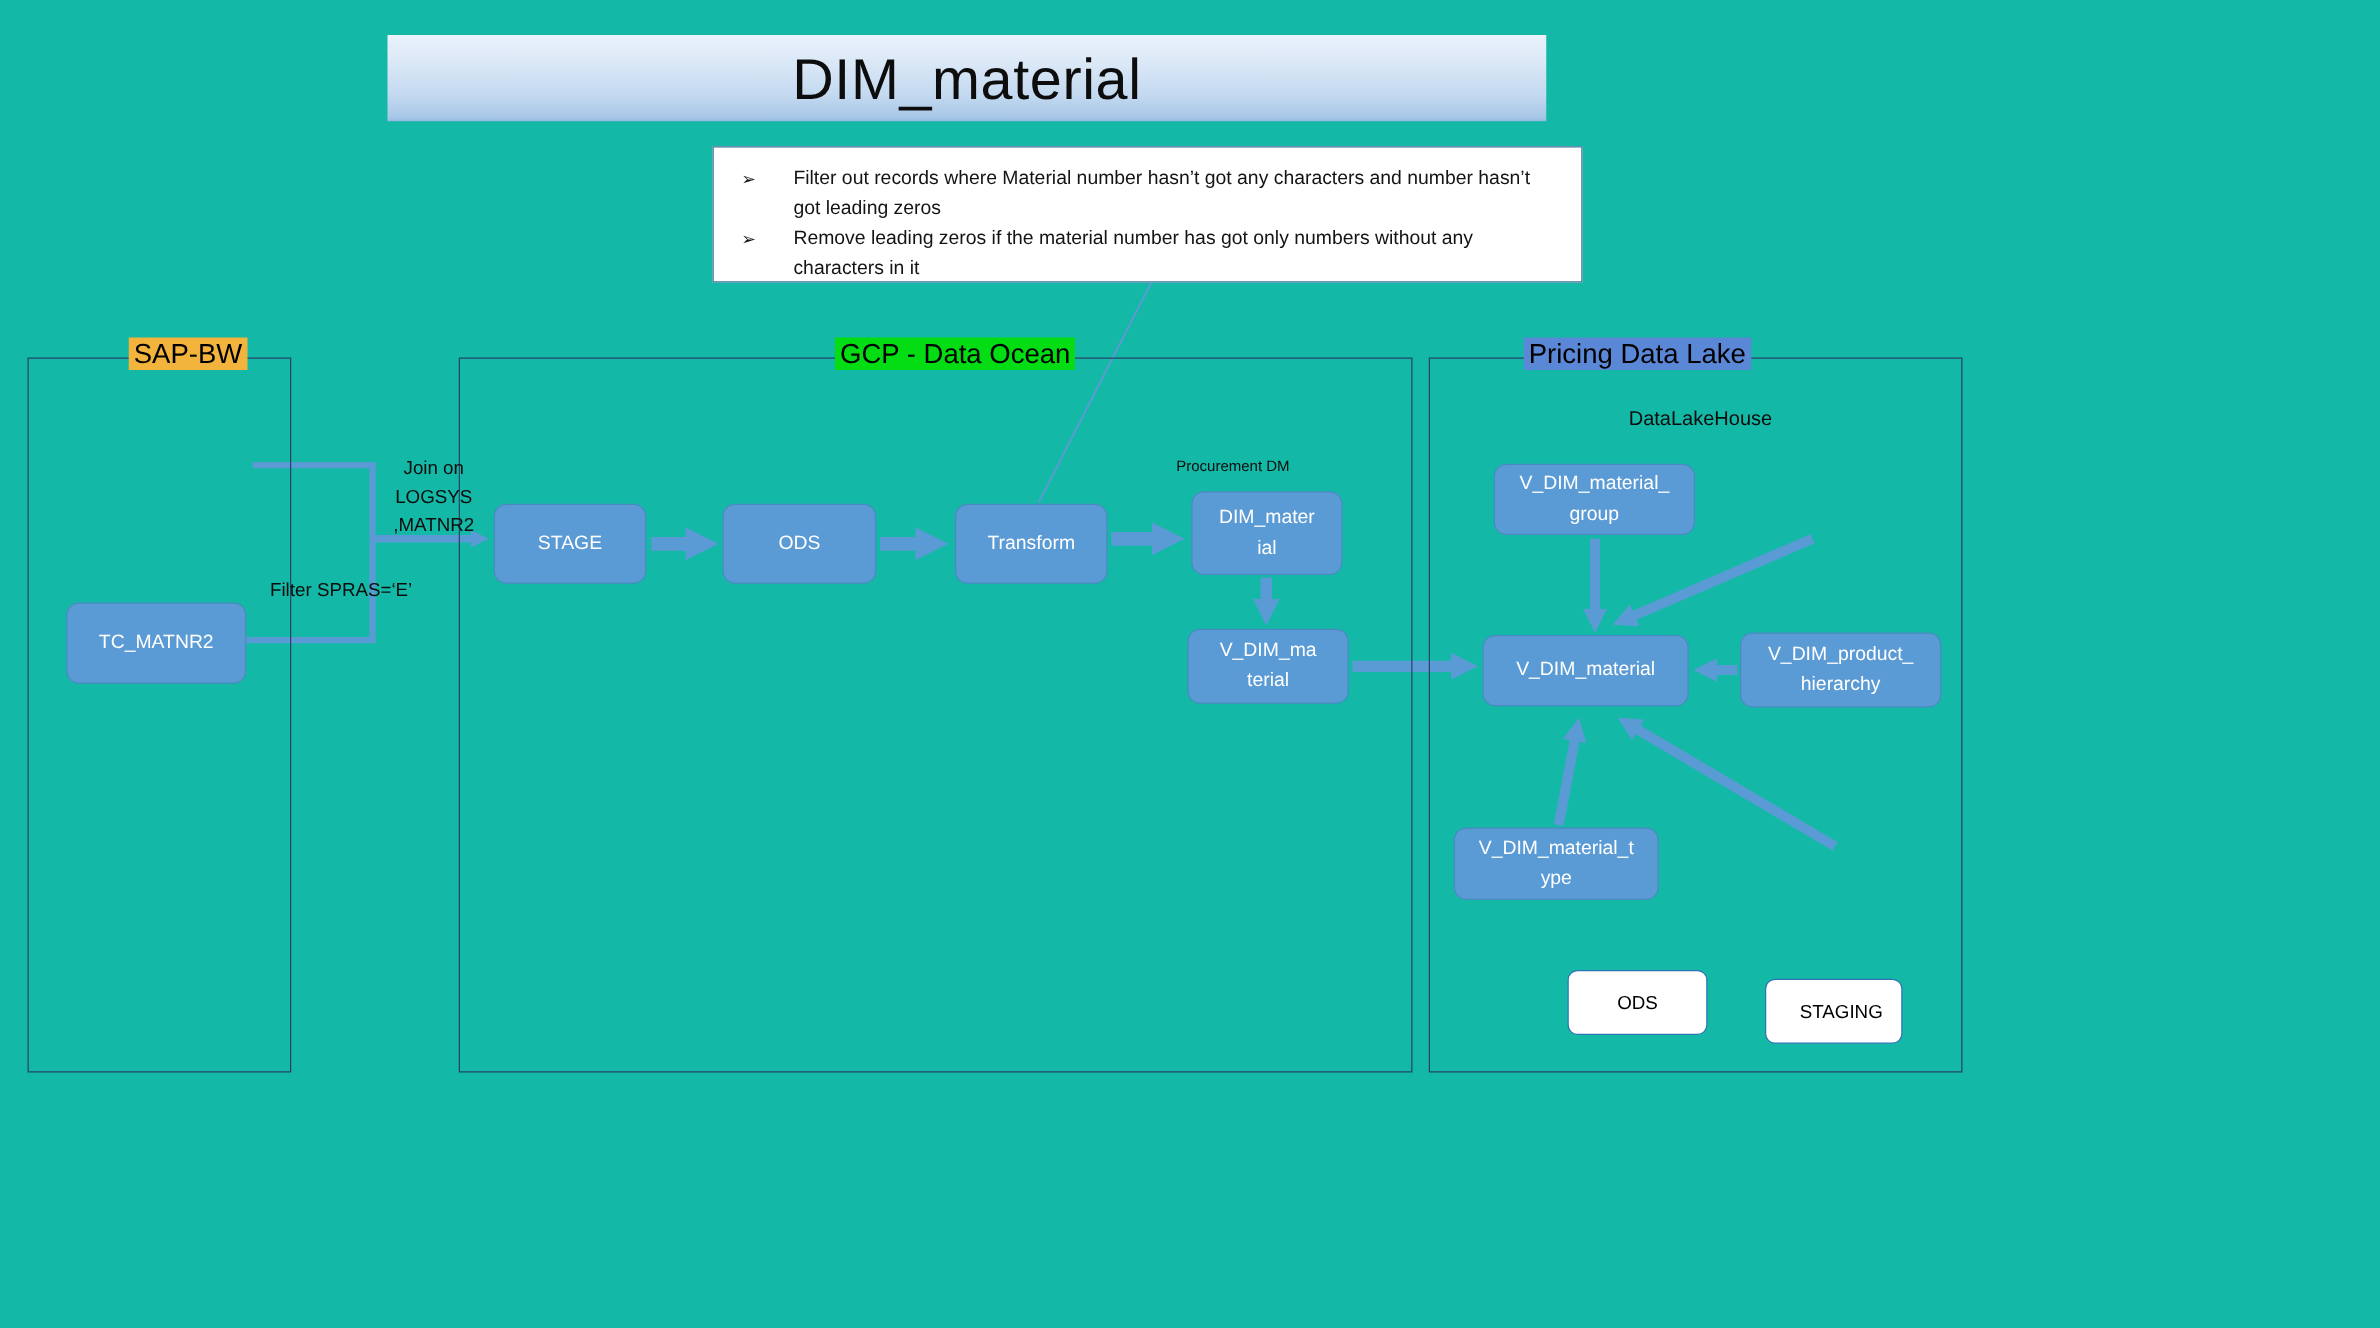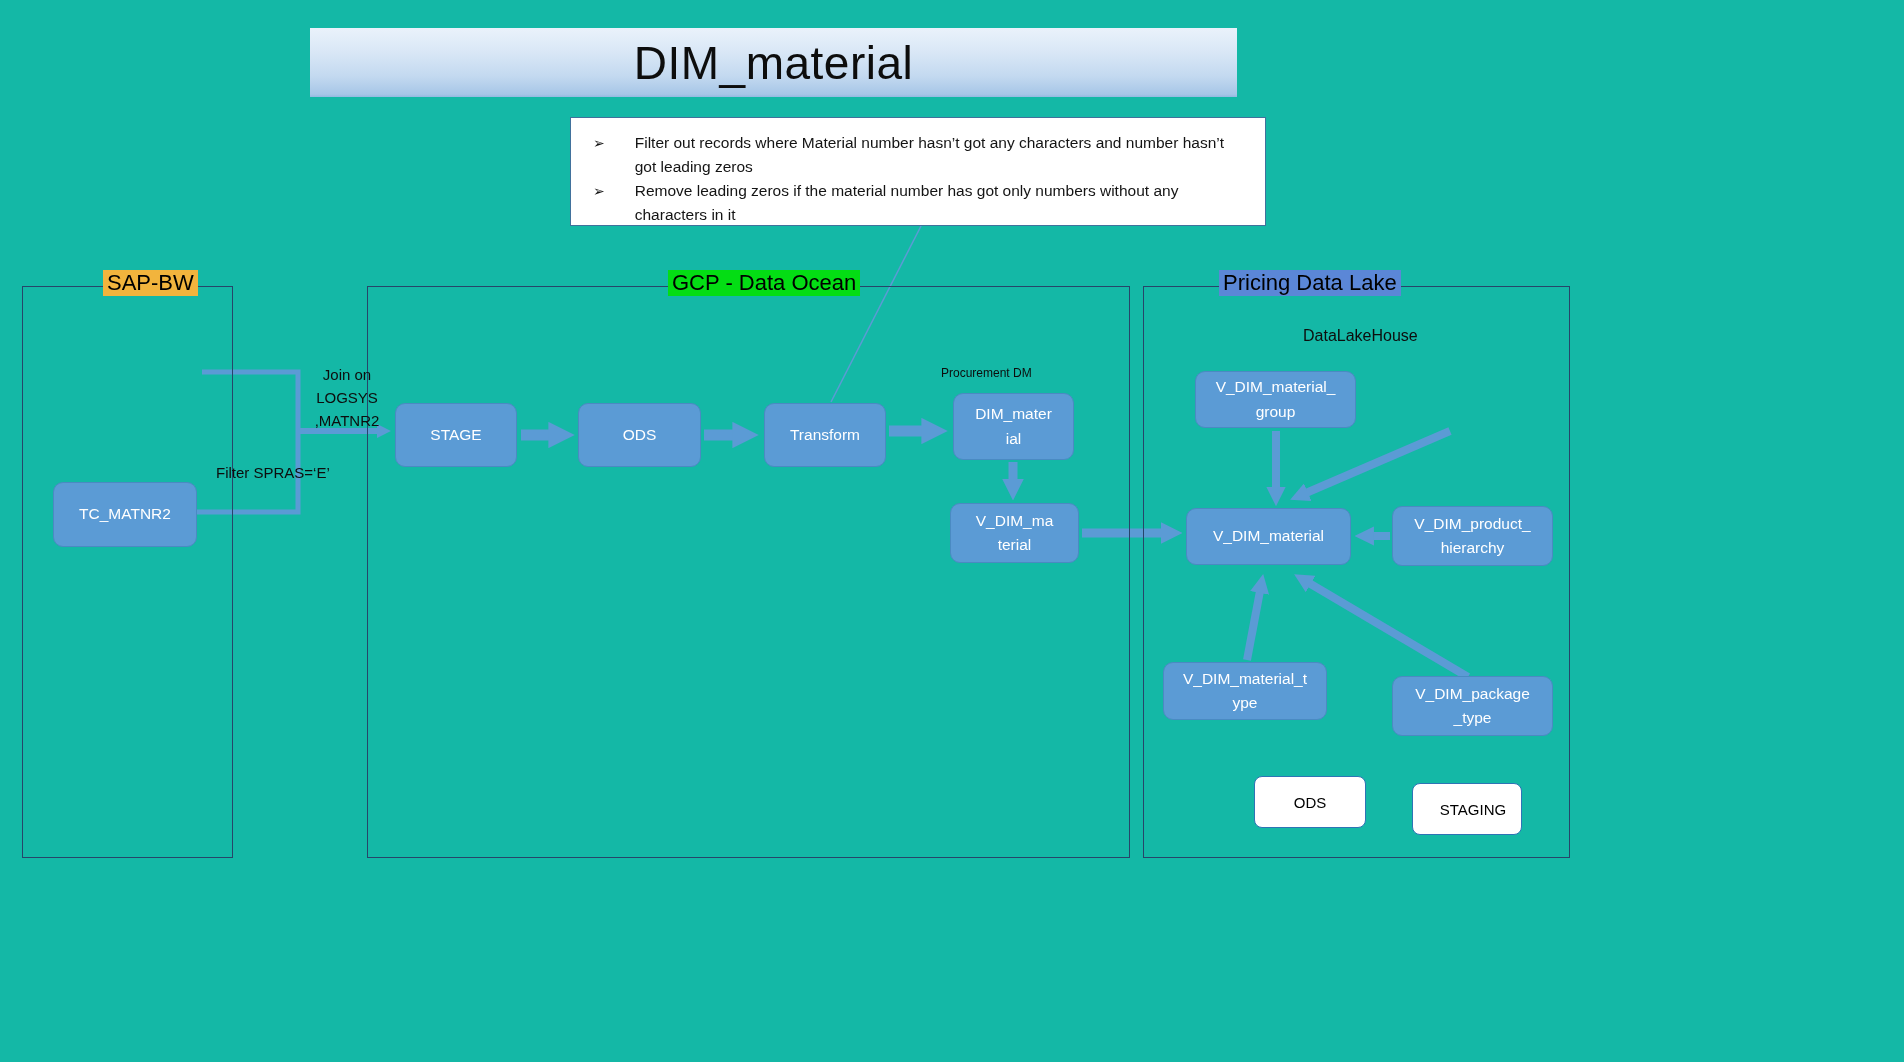--- a/index.html
+++ b/index.html
@@ -128,18 +128,17 @@
   <div class="node n-stage">STAGE</div>
   <div class="node n-ods">ODS</div>
   <div class="node n-transform">Transform</div>
   <div class="node n-dim">DIM_material</div>
   <div class="node n-vdim-gcp">V_DIM_material</div>
 
   <div class="node n-group">V_DIM_material_group</div>
   <div class="node n-vdim">V_DIM_material</div>
   <div class="node n-phier">V_DIM_product_hierarchy</div>
   <div class="node n-mtype">V_DIM_material_type</div>
-  <div class="node n-ptype">V_DIM_package_type</div>
 
   <div class="white-box w-ods">ODS</div>
   <div class="white-box w-staging">STAGING</div>
 
 </div>
 
 </body></html>

